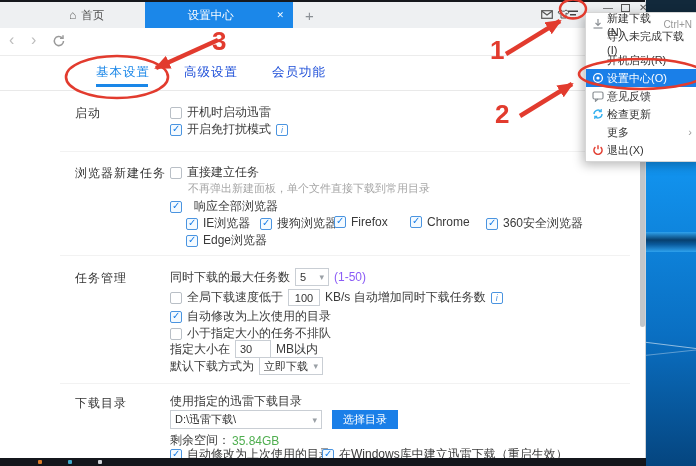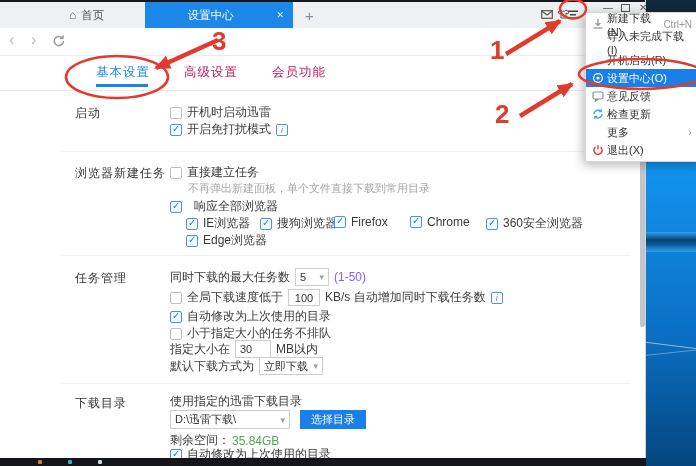--- a/index.html
+++ b/index.html
@@ -32,21 +32,21 @@
            color:#8a8f94;font-size:15px;padding:0 6px;}
   .tb-ic{position:absolute;top:3px;}
   .winctl{position:absolute;top:1px;color:#555;font-size:10px;line-height:10px;}
   .max-box{display:inline-block;width:7px;height:6px;border:1px solid #555;}
 
   .toolbar{position:absolute;left:0;top:28px;width:100%;height:27px;background:#fff;
            border-bottom:1px solid #ececec;}
   .nav{position:absolute;top:3px;font-size:16px;color:#bdbdbd;}
 
   
-  .stab{position:absolute;top:64px;font-size:12.5px;color:#be185d;letter-spacing:1px;}
+  .stab{position:absolute;top:64px;font-size:12.5px;color:#1d4ed8;letter-spacing:1px;}
   .stab.active{color:#1a87e8;}
   .stab-underline{position:absolute;left:96px;top:84px;width:52px;height:3px;background:#1a87e8;}
   .divider{position:absolute;left:0;width:646px;height:1px;background:#e9e9e9;}
   .sect-div{position:absolute;left:60px;width:570px;height:1px;background:#f2f2f2;}
 
   .sec-label{position:absolute;left:75px;font-size:12px;color:#333;letter-spacing:1px;}
   .row{position:absolute;display:flex;align-items:center;gap:5px;font-size:12px;color:#3a3a3a;white-space:nowrap;}
   .note{position:absolute;font-size:11px;color:#a6a6a6;white-space:nowrap;}
 
   .cb{display:inline-block;width:12px;height:12px;box-sizing:border-box;border:1px solid #b9bfc6;
@@ -240,33 +240,37 @@
         <span class="caret">▾</span>
       </span>
     </div>
     <div class="sect-div" style="top:383px;"></div>
 
     <span class="sec-label" style="top:395px;">下载目录</span>
     <div class="row" style="left:170px;top:393px;">
       <span>使用指定的迅雷下载目录</span>
     </div>
     <div class="row" style="left:170px;top:410px;">
-      <span class="select" style="width:120px;height:19px;">
+      <span class="select" style="width:152px;height:19px;">
         <span>D:\迅雷下载\</span>
         <span class="caret">▾</span>
       </span>
       <span class="btn-blue" style="width:66px;margin-left:5px;">选择目录</span>
     </div>
     <div class="row" style="left:170px;top:432px;gap:2px;">
       <span>剩余空间：</span>
       <span class="green">35.84GB</span>
     </div>
     <div class="row" style="left:170px;top:446px;">
       <span class="cb on"></span>
       <span>自动修改为上次使用的目录</span>
+    </div>
+    <div class="row" style="left:322px;top:446px;">
+      <span class="cb on"></span>
+      <span>在Windows库中建立迅雷下载（重启生效）</span>
     </div>
 
     <div class="scroll-thumb"></div>
   </div>
 
   <div class="taskbar">
     <span class="tb-dot" style="left:38px;background:#d97b2a;"></span>
     <span class="tb-dot" style="left:68px;background:#3fa9c9;"></span>
     <span class="tb-dot" style="left:98px;background:#cfd3d8;"></span>
   </div>

